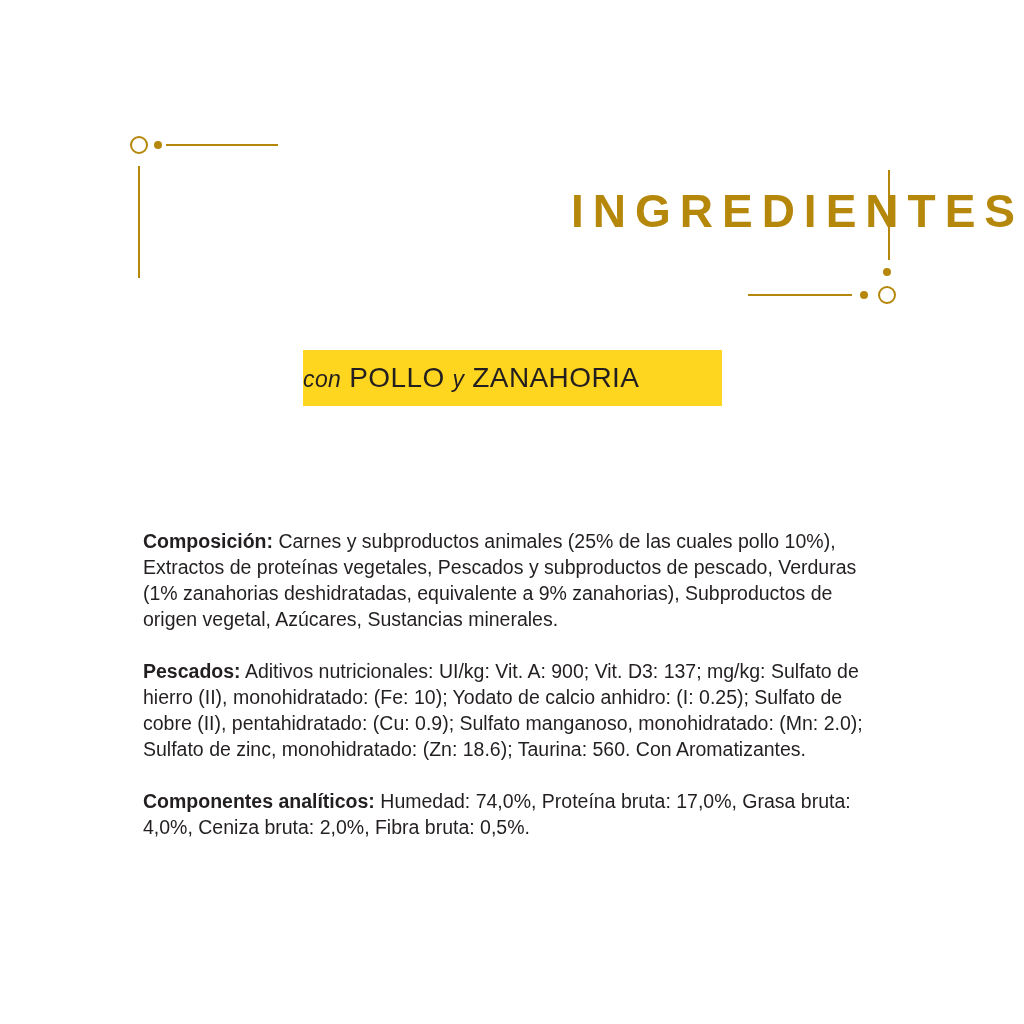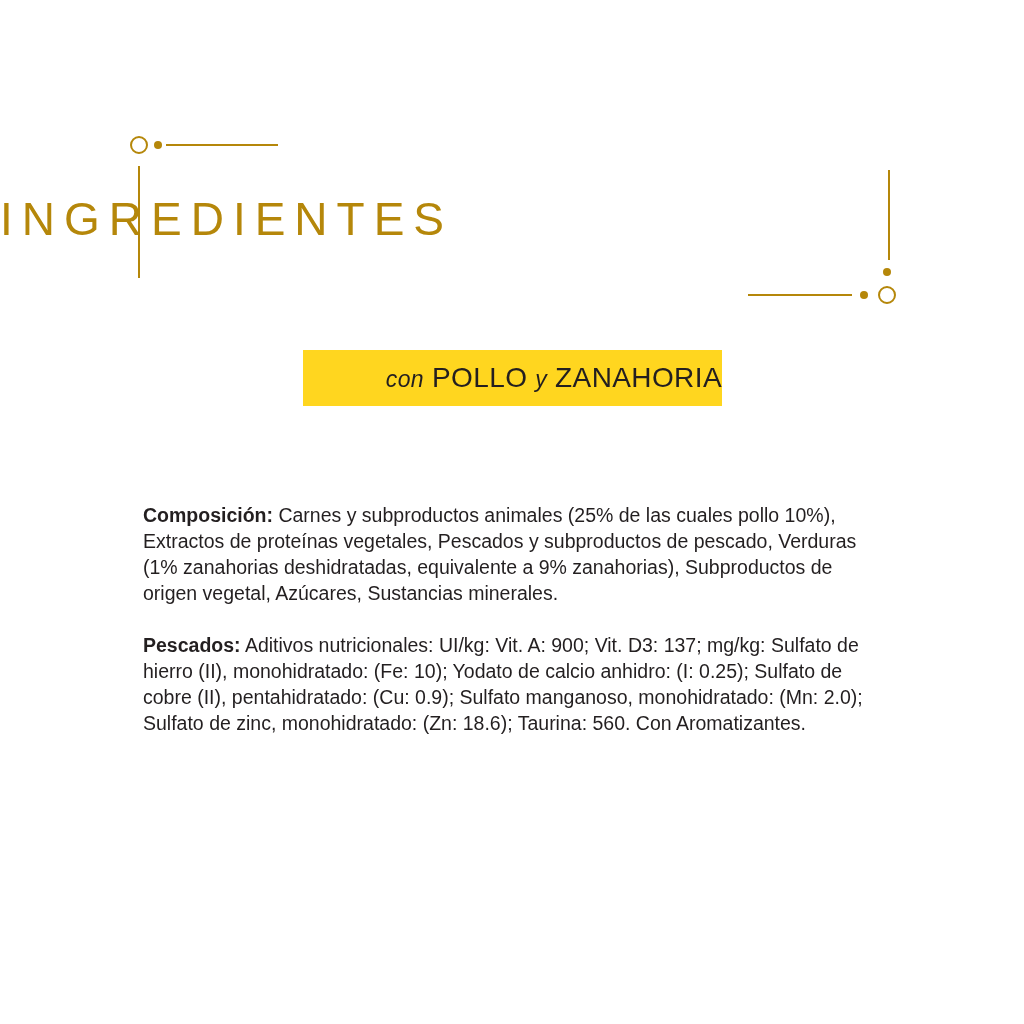--- a/index.html
+++ b/index.html
@@ -37,62 +37,62 @@
   }
 
   
   #deco-tl { left: 130px; top: 130px; width: 160px; height: 160px; }
   
   #deco-br { left: 740px; top: 170px; width: 160px; height: 140px; }
 
   
   .title {
     position: absolute;
-    top: 192px;
+    top: 184px;
     left: 0;
     width: 1024px;
-    text-align: left;
+    text-align: right;
     font-size: 46px;
     letter-spacing: 9px;
     color: #b5870a;
-    font-weight: 400;
+    font-weight: 700;
   }
 
   
   .flavour-band {
     position: absolute;
     top: 350px;
     left: 303px;
     width: 419px;
     height: 56px;
     background: #ffd61f;
     display: flex;
     align-items: center;
-    justify-content: flex-end;
+    justify-content: flex-start;
     white-space: nowrap;
   }
   .flavour-text {
     font-size: 27px;
     color: #231f20;
     letter-spacing: 0.4px;
   }
   .flavour-text .sm {
     font-style: italic;
     font-size: 23px;
   }
   .flavour-text .bg {
     font-weight: 400;
     font-size: 28px;
   }
 
   
   .copy {
     position: absolute;
     left: 143px;
-    top: 502px;
+    top: 528px;
     width: 740px;
   }
   .para {
     font-size: 19.5px;
     line-height: 26px;
     color: #231f20;
     margin: 0 0 26px 0;
     text-align: left;
   }
   .para:last-child { margin-bottom: 0; }
@@ -134,14 +134,15 @@
     <span class="sm">con</span><span>&nbsp;</span><span class="bg">POLLO</span><span>&nbsp;</span><span class="sm">y</span><span>&nbsp;</span><span class="bg">ZANAHORIA</span>
   </div>
 </div>
 
 <div class="copy">
 
   <p class="para"><span class="lbl">Composición:</span><span> Carnes y subproductos animales (25% de las cuales pollo 10%), Extractos de proteínas vegetales, Pescados y subproductos de pescado, Verduras (1% zanahorias deshidratadas, equivalente a 9% zanahorias), Subproductos de origen vegetal, Azúcares, Sustancias minerales.</span></p>
 
   <p class="para"><span class="lbl">Pescados:</span><span> Aditivos nutricionales: UI/kg: Vit. A: 900; Vit. D3: 137; mg/kg: Sulfato de hierro (II), monohidratado: (Fe: 10); Yodato de calcio anhidro: (I: 0.25); Sulfato de cobre (II), pentahidratado: (Cu: 0.9); Sulfato manganoso, monohidratado: (Mn: 2.0); Sulfato de zinc, monohidratado: (Zn: 18.6); Taurina: 560. Con Aromatizantes.</span></p>
 
+  <p class="para"><span class="lbl">Componentes analíticos:</span><span> Humedad: 74,0%, Proteína bruta: 17,0%, Grasa bruta: 4,0%, Ceniza bruta: 2,0%, Fibra bruta: 0,5%.</span></p>
 
 </div>
 
 </body></html>

